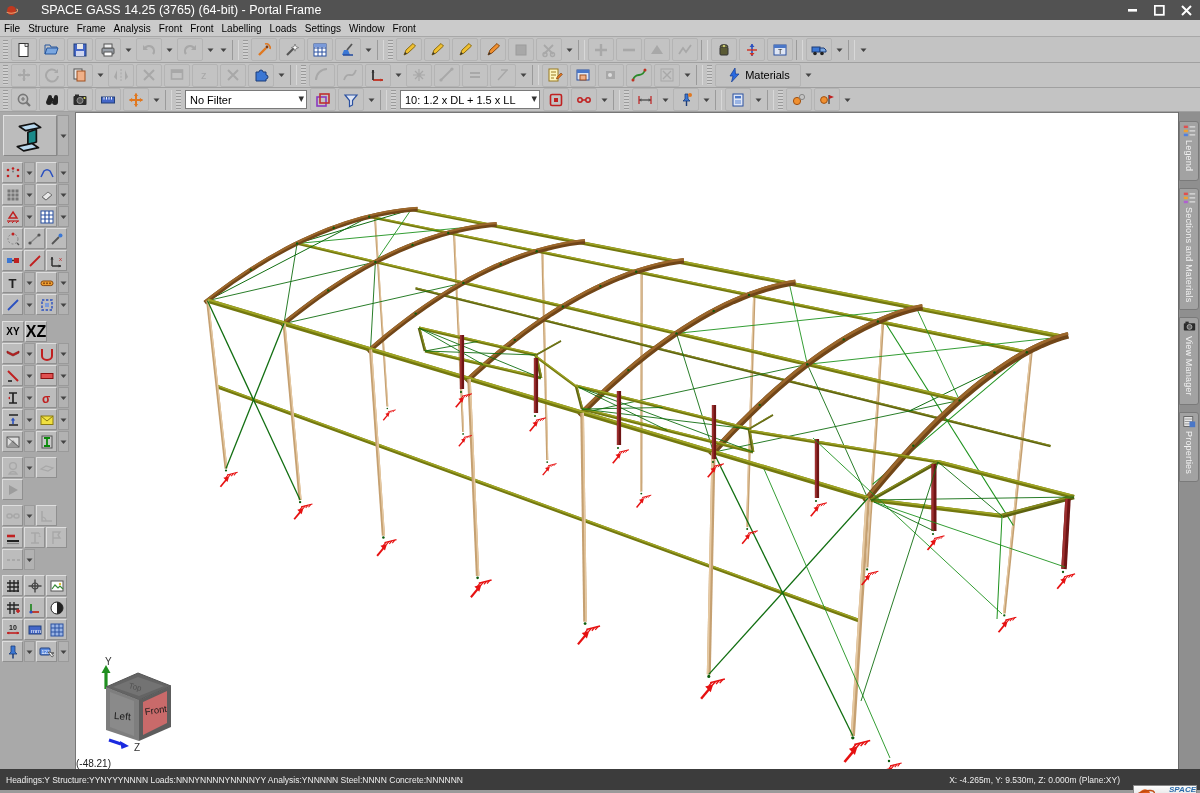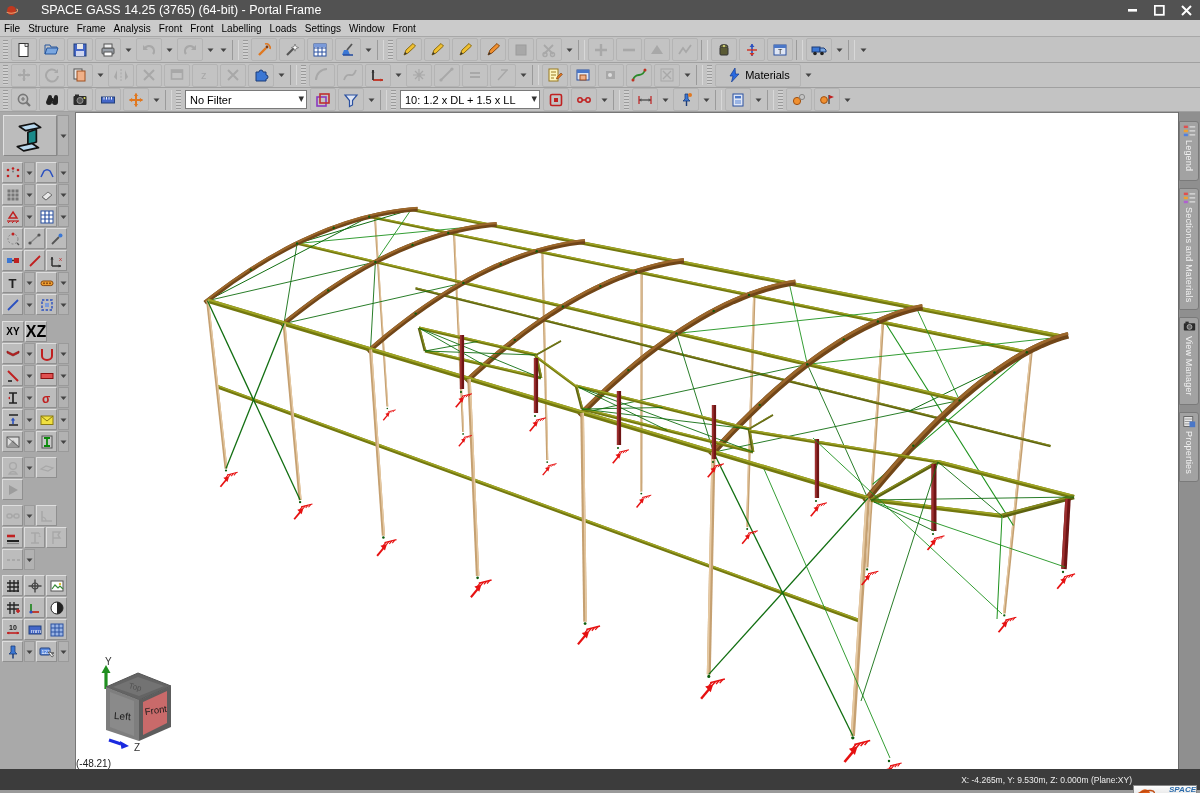--- a/index.html
+++ b/index.html
@@ -1535,21 +1535,22 @@
         <svg width="13" height="13" viewBox="0 0 16 16">
           <rect x="1" y="2" width="11" height="12" fill="#e8e8e8" stroke="#555"></rect>
           <path d="M2,5 h9 M2,8 h9 M2,11 h9" stroke="#888"></path>
           <rect x="8" y="8" width="7" height="7" fill="#4a77c8"></rect>
         </svg>
         <span class="vtxt">Properties</span>
       </div>
     </div>
 </div>
 <div class="statusbar">
- <span style="position:absolute;right:68px">X: -4.265m, Y: 9.530m, Z: 0.000m (Plane:XY)</span>
+ <span style="margin-left:6px">Headings:Y Structure:YYNYYYNNNN Loads:NNNYNNNNYNNNNYY Analysis:YNNNNN Steel:NNNN Concrete:NNNNNN</span>
+ <span style="position:absolute;right:80px">X: -4.265m, Y: 9.530m, Z: 0.000m (Plane:XY)</span>
  <div style="position:absolute;right:3px;top:16px;width:64px;height:17px;background:linear-gradient(#fdfdfd,#d8d8d8);border:1px solid #888;display:flex;align-items:flex-start">
   <svg width="24" height="17" viewBox="0 0 24 17">
         <circle cx="11" cy="8.5" r="5.2" fill="#e05a14"></circle>
         <ellipse cx="11" cy="8.5" rx="9.5" ry="3.4" fill="none" stroke="#c04a10" stroke-width="1.4" transform="rotate(-14 11 8.5)"></ellipse>
       </svg>
   <div style="font-size:8px;font-weight:bold;color:#2a6aaa;font-style:italic;line-height:8px;text-align:right;width:38px">SPACE<br>GASS</div>
  </div>
 </div>
 <div class="bstrip"></div>
 </body></html>

